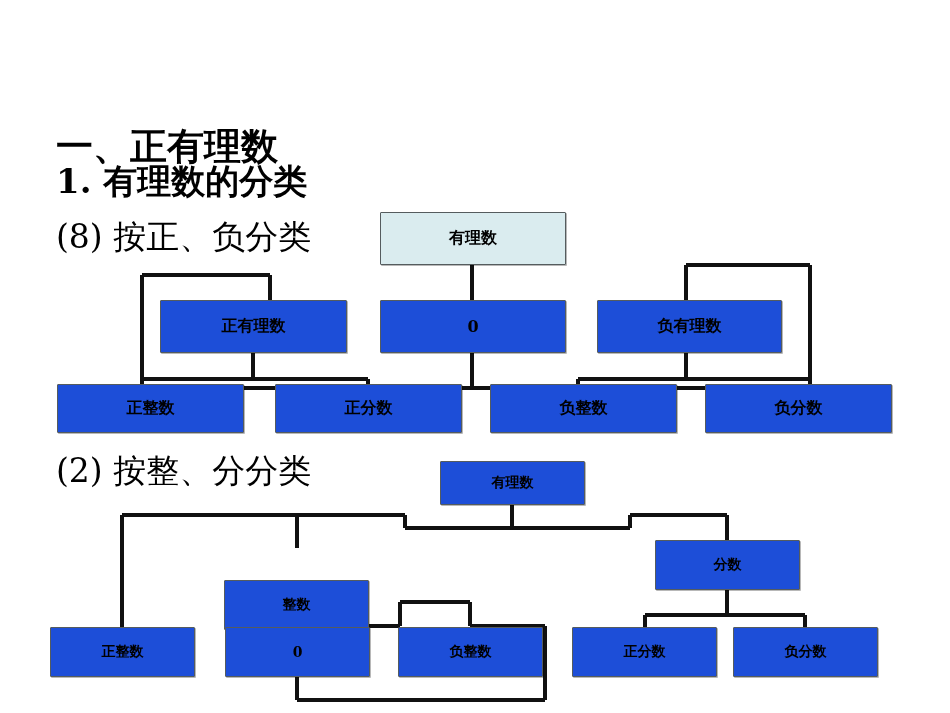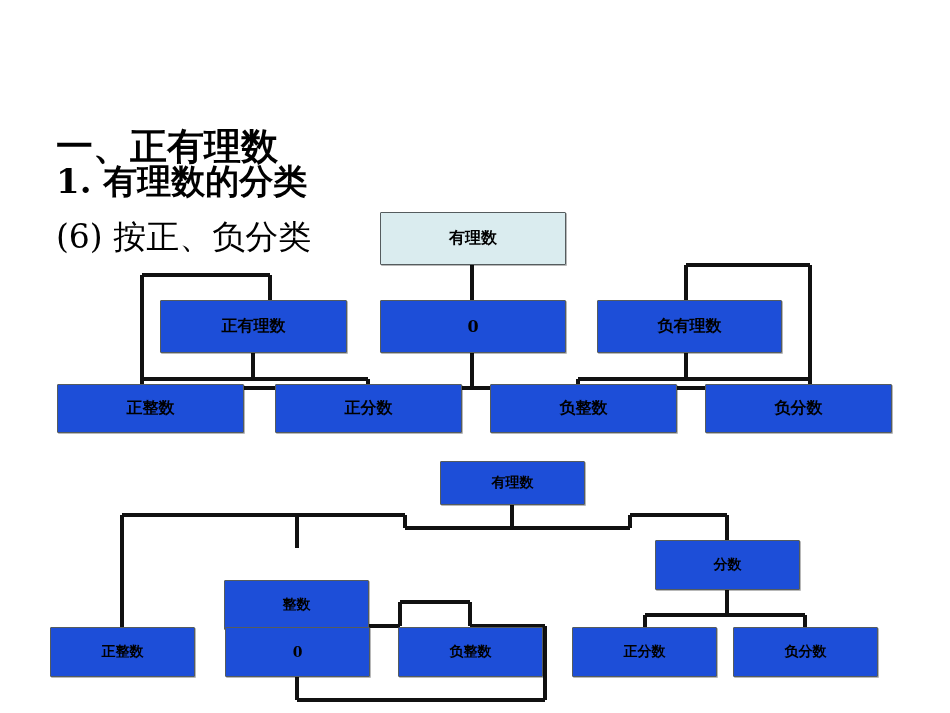--- a/index.html
+++ b/index.html
@@ -94,22 +94,23 @@
 </style>
 </head>
 <body>
 
 <div id="slide">
 
   <div class="heading-line" id="heading-1">一、正有理数</div>
 
   <div class="heading-line" id="heading-2">1. 有理数的分类</div>
 
-  <div class="heading-line" id="heading-3">(6) 按正、负分类</div>
-
+  <div class="heading-line" id="heading-3">(8) 按正、负分类</div>
+
+  <div class="heading-line" id="heading-4">(2) 按整、分分类</div>
 
   <svg class="tree-svg" viewBox="0 0 950 713" preserveAspectRatio="none">
 
     <path class="conn" d="M 472 265 L 472 300"></path>
 
     <path class="conn" d="M 472 353 L 472 388"></path>
 
     <path class="conn" d="M 142 275 L 142 388"></path>
     <path class="conn" d="M 142 275 L 270 275"></path>
     <path class="conn" d="M 270 275 L 270 300"></path>

